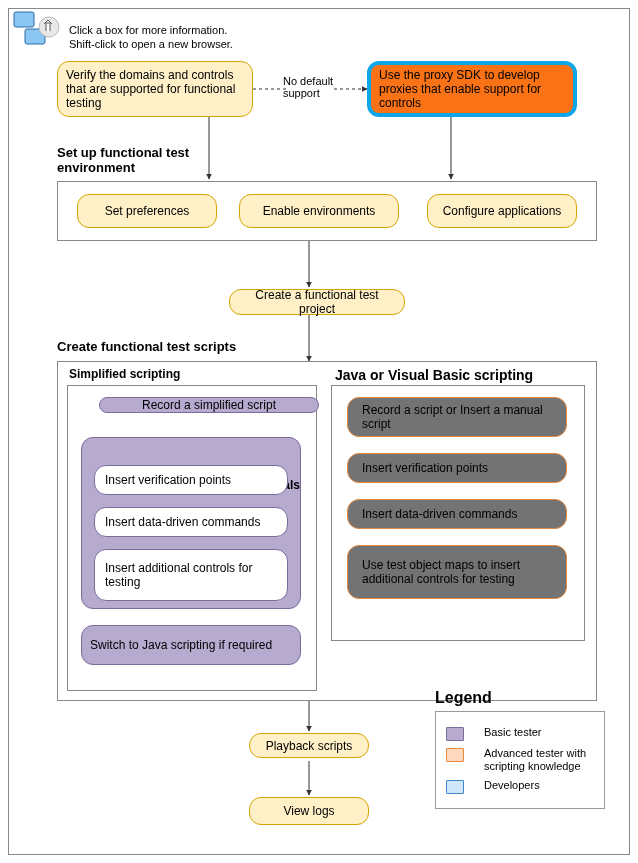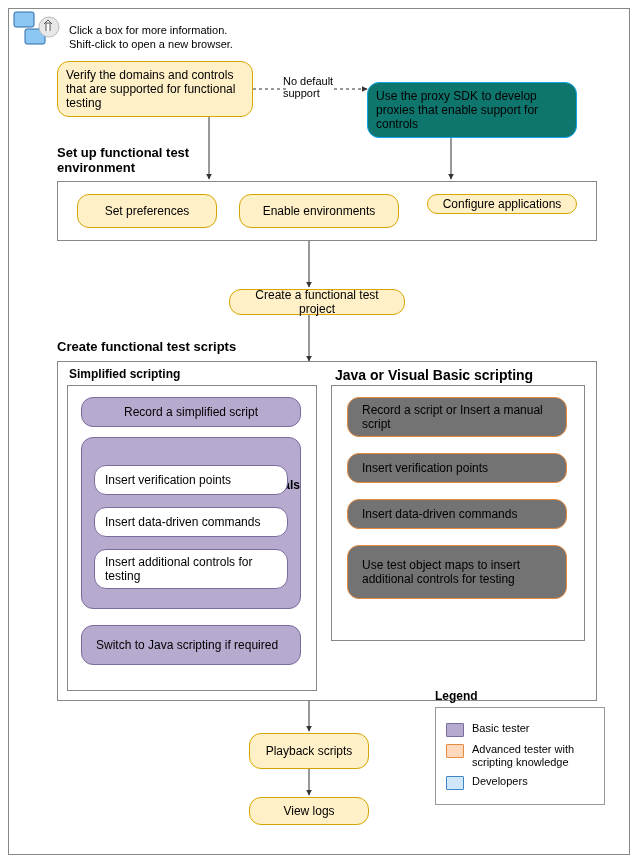--- a/index.html
+++ b/index.html
@@ -45,23 +45,22 @@
     justify-content: center;
     padding: 4px 8px;
     border-radius: 12px;
   }
   .box.tl { text-align: left; justify-content: flex-start; }
   .yellow {
     background: #fff0c8;
     border: 1px solid #d6a500;
   }
   .blue {
-    background: #0f766e;
-    border: 1px solid #0ea5e9;
-    margin-top: 21px;
+    background: #f97316;
+    border: 4px solid #0ea5e9;
   }
   .purple {
     background: #b7aacf;
     border: 1px solid #7b6c9e;
   }
   .orange {
     background: #737373;
     border: 1px solid #e68a3f;
   }
   .white-in-purple {
@@ -95,35 +94,36 @@
     width: 100%; height: 100%;
     pointer-events: none;
   }
 
   
   .legend {
     position: absolute;
   }
   .legend-title {
     font-weight: bold;
-    font-size: 12px;
+    font-size: 16px;
     margin-bottom: 4px;
   }
   .legend-box {
     border: 1px solid #999;
     padding: 8px 10px;
     width: 170px;
     box-sizing: border-box;
   }
   .legend-row {
     display: flex;
     align-items: flex-start;
     margin: 6px 0;
     font-size: 11px;
     line-height: 1.2;
+    gap: 12px;
   }
   .swatch {
     width: 16px; height: 12px;
     margin-right: 8px;
     flex: 0 0 auto;
     border-radius: 1px;
     margin-top: 1px;
   }
   .swatch.p { background:#b7aacf; border:1px solid #7b6c9e; }
   .swatch.o { background:#ffd8bd; border:1px solid #e68a3f; }
@@ -175,50 +175,50 @@
     <div class="box yellow tl" style="left:48px; top:52px; width:196px; height:56px;">Verify the domains and controls that are supported for functional testing</div>
 
     <div class="label" style="left:274px; top:66px; width:60px;">No default support</div>
 
     <div class="box blue tl" style="left:358px; top:52px; width:210px; height:56px;">Use the proxy SDK to develop proxies that enable support for controls</div>
 
     <div class="section-title" style="left:48px; top:136px; width:180px;">Set up functional test environment</div>
     <div class="group" style="left:48px; top:172px; width:540px; height:60px;"></div>
     <div class="box yellow" style="left:68px; top:185px; width:140px; height:34px;">Set preferences</div>
     <div class="box yellow" style="left:230px; top:185px; width:160px; height:34px;">Enable environments</div>
-    <div class="box yellow" style="left:418px; top:185px; width:150px; height:20px;">Configure applications</div>
+    <div class="box yellow" style="left:418px; top:185px; width:150px; height:34px;">Configure applications</div>
 
     <div class="box yellow" style="left:220px; top:280px; width:176px; height:26px;">Create a functional test project</div>
 
     <div class="section-title" style="left:48px; top:330px;">Create functional test scripts</div>
     <div class="group" style="left:48px; top:352px; width:540px; height:340px;"></div>
 
     <div class="section-title" style="left:60px; top:358px; font-size:12px;">Simplified scripting</div>
     <div class="group" style="left:58px; top:376px; width:250px; height:306px;"></div>
 
-    <div class="box purple" style="left:72px; top:388px; width:220px; height:30px;">Record a simplified script</div>
+    <div class="box purple" style="left:90px; top:388px; width:220px; height:16px;">Record a simplified script</div>
 
     <div class="box purple" style="left:72px; top:428px; width:220px; height:172px; display:block; padding:0;">
       <div style="text-align:right;font-weight:bold;padding:8px 0 4px 0;margin-top:32px;">Application visuals</div>
     </div>
     <div class="box white-in-purple" style="left:85px; top:456px; width:194px; height:30px;">Insert verification points</div>
     <div class="box white-in-purple" style="left:85px; top:498px; width:194px; height:30px;">Insert data-driven commands</div>
-    <div class="box white-in-purple" style="left:85px; top:540px; width:194px; height:40px;">Insert additional controls for testing</div>
-
-    <div class="box purple tl" style="left:72px; top:616px; width:220px; height:40px; padding-left:14px;">Switch to Java scripting if required</div>
+    <div class="box white-in-purple" style="left:85px; top:540px; width:194px; height:52px;">Insert additional controls for testing</div>
+
+    <div class="box purple tl" style="left:72px; top:616px; width:220px; height:40px; padding-left:8px;">Switch to Java scripting if required</div>
 
     <div class="section-title" style="left:326px; top:358px; font-size:14px;">Java or Visual Basic scripting</div>
     <div class="group" style="left:322px; top:376px; width:254px; height:256px;"></div>
 
     <div class="box orange tl" style="left:338px; top:388px; width:220px; height:40px; padding-left:14px;">Record a script or Insert a manual script</div>
     <div class="box orange tl" style="left:338px; top:444px; width:220px; height:30px; padding-left:14px;">Insert verification points</div>
     <div class="box orange tl" style="left:338px; top:490px; width:220px; height:30px; padding-left:14px;">Insert data-driven commands</div>
     <div class="box orange tl" style="left:338px; top:536px; width:220px; height:54px; padding-left:14px;">Use test object maps to insert additional controls for testing</div>
 
-    <div class="box yellow" style="left:240px; top:724px; width:120px; height:36px;">Playback scripts</div>
+    <div class="box yellow" style="left:240px; top:724px; width:120px; height:25px;">Playback scripts</div>
 
     <div class="box yellow" style="left:240px; top:788px; width:120px; height:28px;">View logs</div>
 
     <div class="legend" style="left:426px; top:680px;">
       <div class="legend-title">Legend</div>
       <div class="legend-box">
         <div class="legend-row">
           <div class="swatch p"></div>
           <div>Basic tester</div>
         </div>

